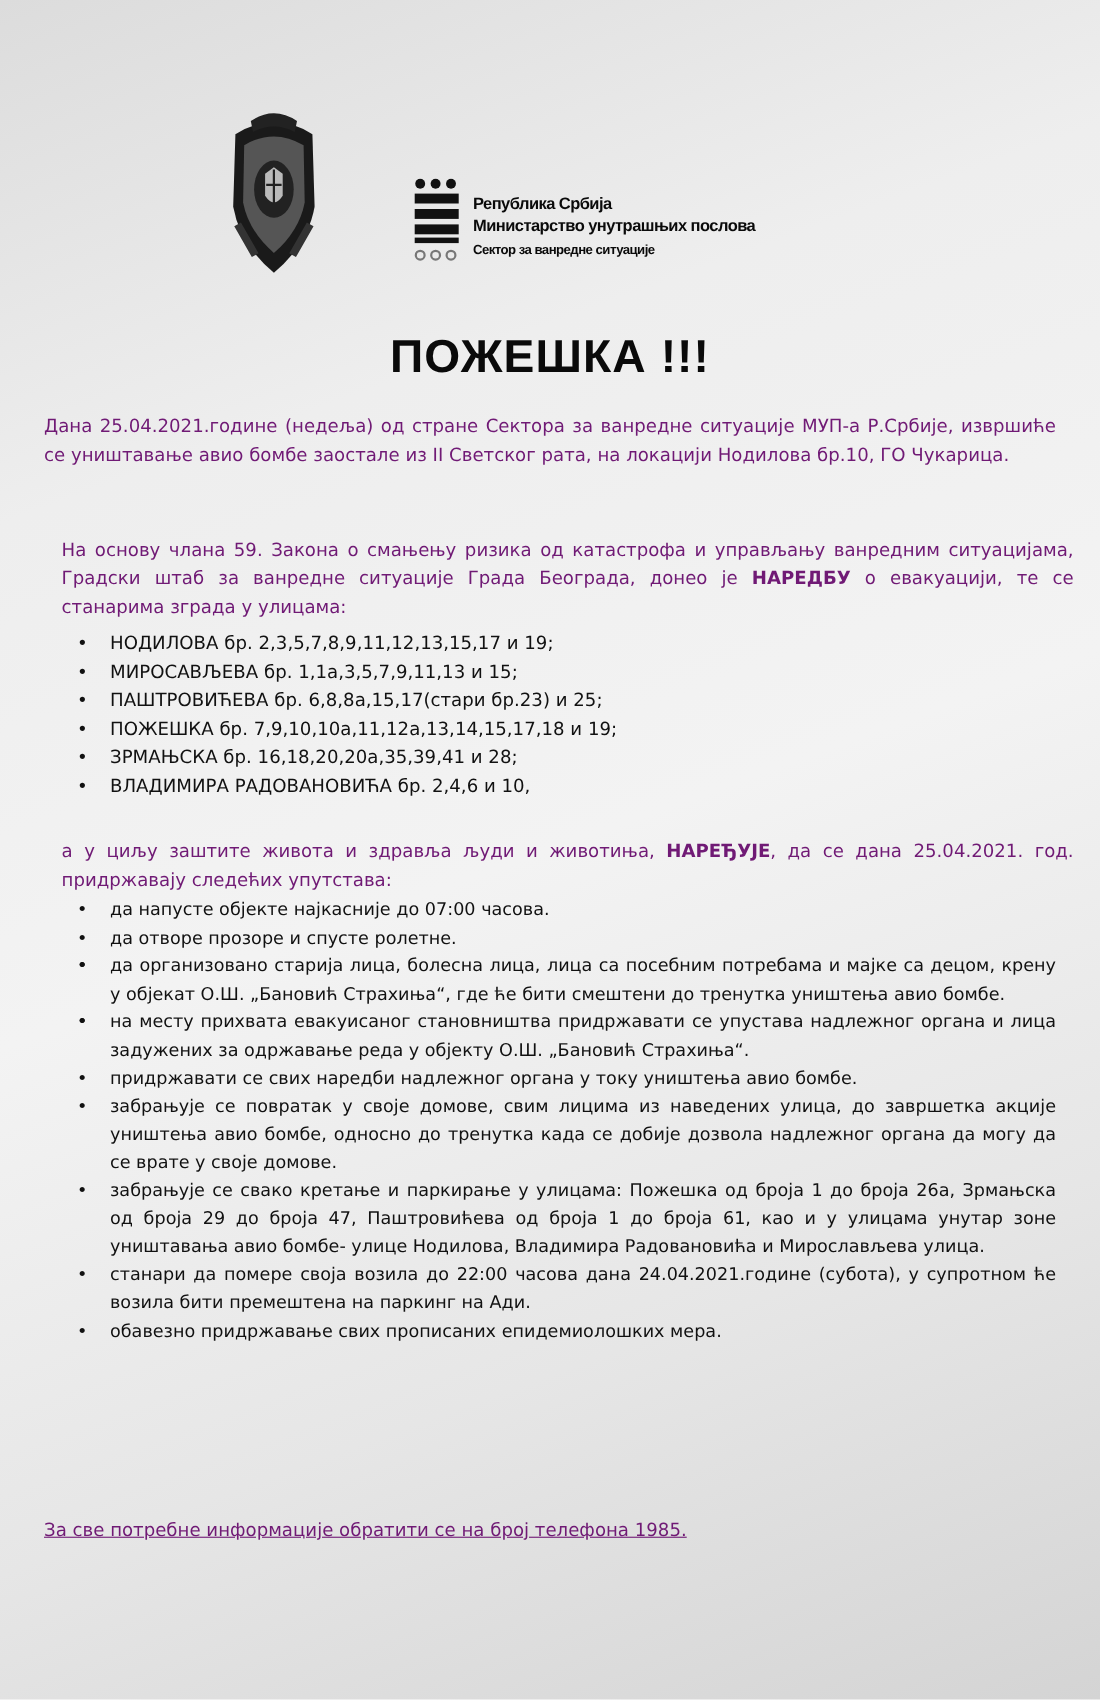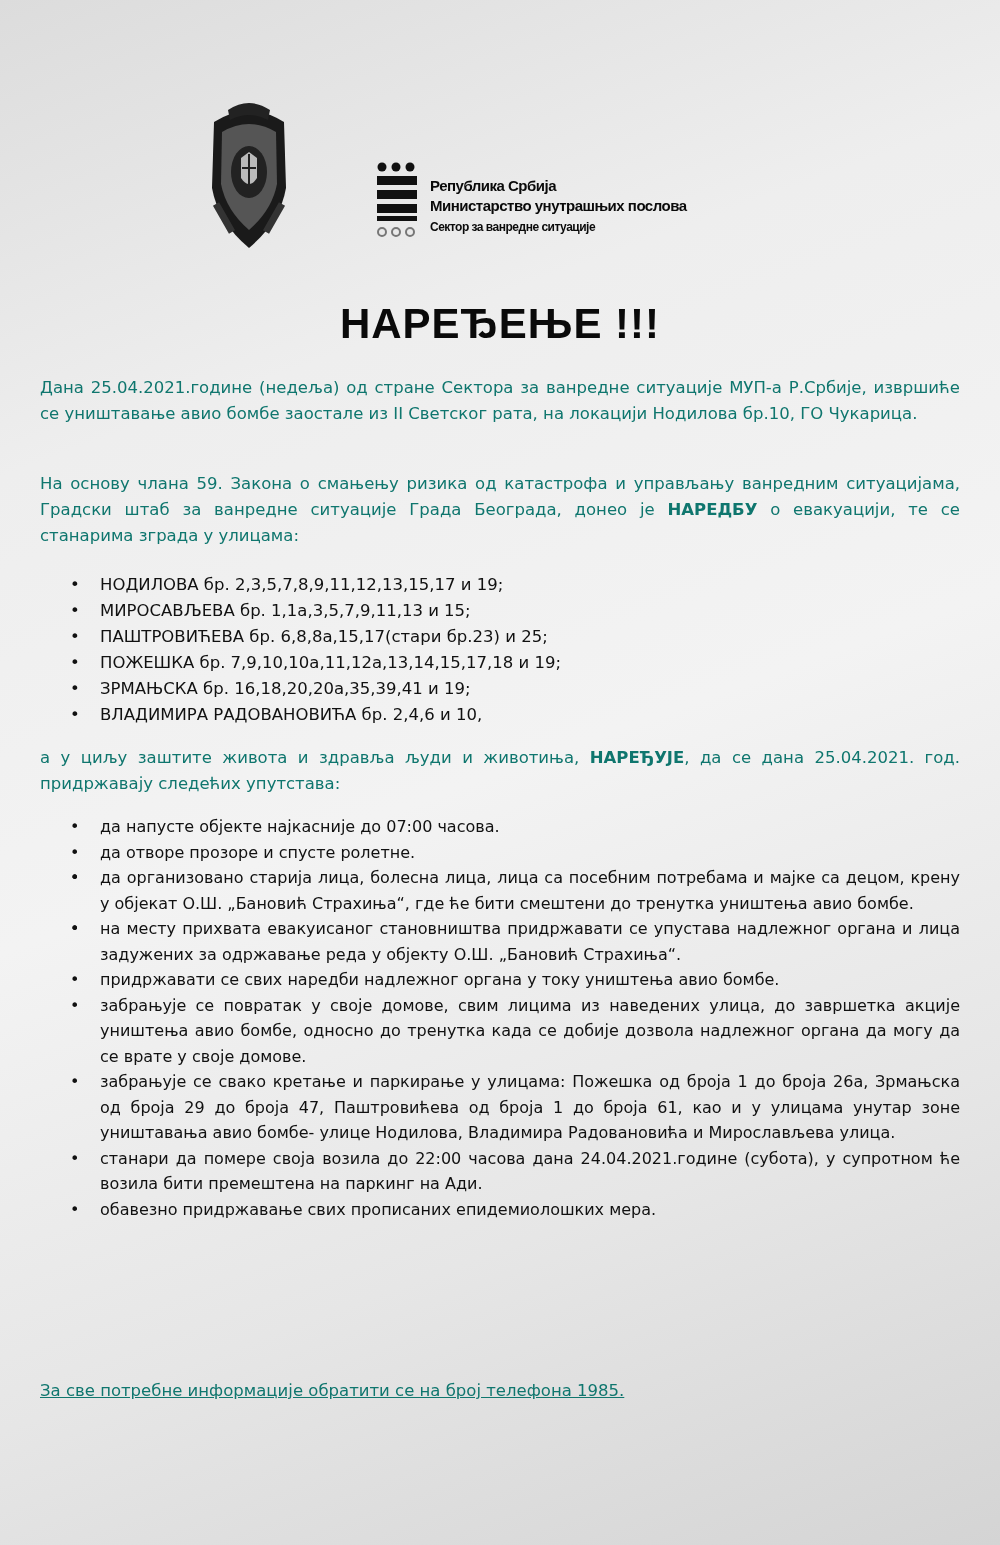--- a/index.html
+++ b/index.html
@@ -18,21 +18,21 @@
   .logo-text { position: absolute; left: 54px; top: 14px; font-family: "Liberation Sans", sans-serif; font-weight: bold; color: #0a0a0a; }
   .logo-text div { line-height: 20px; letter-spacing: -0.5px; }
   .lt1 { font-size: 15px; }
   .lt2 { font-size: 15px; }
   .lt3 { font-size: 12px; line-height: 22px !important; }
 
   .title {
     position: absolute; left: 0; width: 1000px; top: 300px; text-align: center;
     font-family: "Liberation Sans", sans-serif; font-weight: bold; font-size: 42px; letter-spacing: 1px; color: #0a0a0a;
   }
-  .body-text { position: absolute; left: 40px; width: 920px; font-size: 16.5px; line-height: 26px; color: #0f766e; }
+  .body-text { position: absolute; left: 40px; width: 920px; font-size: 16.5px; line-height: 26px; color: #701a75; }
   .justify { text-align: justify; text-align-last: left; }
   .p1 { top: 375px; }
   .p2 { top: 471px; }
   .street-list { position: absolute; left: 70px; top: 572px; margin: 0; padding: 0; list-style: none; font-size: 16.5px; line-height: 26px; }
   .street-list li { position: relative; padding-left: 30px; }
   .bullet { position: absolute; left: 0; top: 0; }
   .p3 { top: 745px; }
   .instr-list { position: absolute; left: 70px; width: 890px; top: 814px; margin: 0; padding: 0; list-style: none; font-size: 16px; line-height: 25.5px; }
   .instr-list li { position: relative; padding-left: 30px; text-align: justify; }
   .p4 { top: 1378px; text-decoration: underline; }
@@ -68,38 +68,38 @@
         <circle cx="34" cy="70" r="4" fill="none" stroke="#777" stroke-width="2"></circle>
       </svg>
       <div class="logo-text">
         <div class="lt1">Република Србија</div>
         <div class="lt2">Министарство унутрашњих послова</div>
         <div class="lt3">Сектор за ванредне ситуације</div>
       </div>
     </div>
   </div>
 
-  <div class="title">НАРЕЂЕЊЕ !!!</div>
+  <div class="title">ПОЖЕШКА !!!</div>
 
   <p class="body-text justify p1" style="margin:0">Дана 25.04.2021.године (недеља) од стране Сектора за ванредне ситуације МУП-а Р.Србије, извршиће се уништавање авио бомбе заостале из II Светског рата, на локацији Нодилова бр.10, ГО Чукарица.</p>
 
-  <p class="body-text justify p2" style="margin:0">
+  <p class="body-text justify p2" style="margin:16px">
     <span>На основу члана 59. Закона о смањењу ризика од катастрофа и управљању ванредним ситуацијама, Градски штаб за ванредне ситуације Града Београда, донео је </span><b>НАРЕДБУ</b><span> о евакуацији, те се станарима зграда у улицама:</span>
   </p>
 
   <ul class="street-list">
     <li><span class="bullet">•</span><span>НОДИЛОВА бр. 2,3,5,7,8,9,11,12,13,15,17 и 19;</span></li>
     <li><span class="bullet">•</span><span>МИРОСАВЉЕВА бр. 1,1а,3,5,7,9,11,13 и 15;</span></li>
     <li><span class="bullet">•</span><span>ПАШТРОВИЋЕВА бр. 6,8,8а,15,17(стари бр.23) и 25;</span></li>
     <li><span class="bullet">•</span><span>ПОЖЕШКА бр. 7,9,10,10а,11,12а,13,14,15,17,18 и 19;</span></li>
-    <li><span class="bullet">•</span><span>ЗРМАЊСКА бр. 16,18,20,20а,35,39,41 и 19;</span></li>
+    <li><span class="bullet">•</span><span>ЗРМАЊСКА бр. 16,18,20,20а,35,39,41 и 28;</span></li>
     <li><span class="bullet">•</span><span>ВЛАДИМИРА РАДОВАНОВИЋА бр. 2,4,6 и 10,</span></li>
   </ul>
 
-  <p class="body-text justify p3" style="margin:0">
+  <p class="body-text justify p3" style="margin:16px">
     <span>а у циљу заштите живота и здравља људи и животиња, </span><b>НАРЕЂУЈЕ</b><span>, да се дана 25.04.2021. год. придржавају следећих упутстава:</span>
   </p>
 
   <ul class="instr-list">
     <li><span class="bullet">•</span><span>да напусте објекте најкасније до 07:00 часова.</span></li>
     <li><span class="bullet">•</span><span>да отворе прозоре и спусте ролетне.</span></li>
     <li><span class="bullet">•</span></li>
     <li><span class="bullet">•</span><span>да организовано старија лица, болесна лица, лица са посебним потребама и мајке са децом, крену у објекат О.Ш. „Бановић Страхиња“, где ће бити смештени до тренутка уништења авио бомбе.</span></li>
     <li><span class="bullet">•</span></li>
     <li><span class="bullet">•</span><span>на месту прихвата евакуисаног становништва придржавати се упустава надлежног органа и лица задужених за одржавање реда у објекту О.Ш. „Бановић Страхиња“.</span></li>

